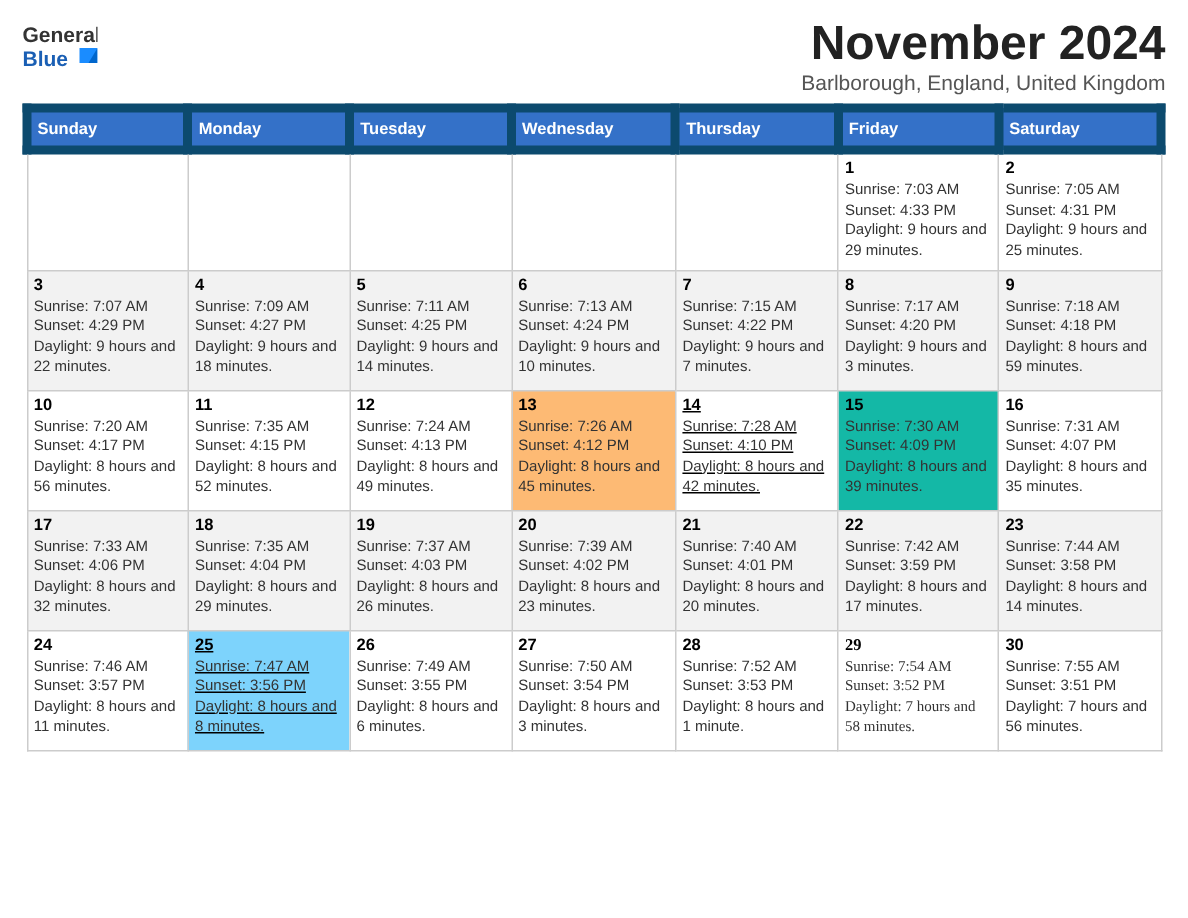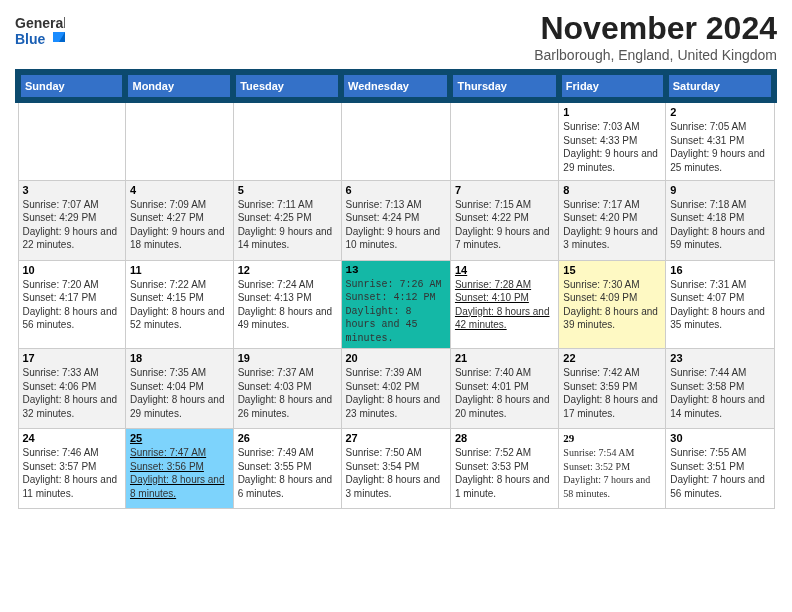--- a/index.html
+++ b/index.html
@@ -179,43 +179,43 @@
         </tr>
         <tr>
           <td style="background: rgb(255, 255, 255);">
             <span class="day-num">10</span>
             <div class="day-info">Sunrise: 7:20 AM
 Sunset: 4:17 PM
 Daylight: 8 hours and 56 minutes.</div>
           </td>
           <td style="background: rgb(255, 255, 255);">
             <span class="day-num">11</span>
-            <div class="day-info">Sunrise: 7:22 AM
+            <div class="day-info">Sunrise: 7:35 AM
 Sunset: 4:15 PM
 Daylight: 8 hours and 52 minutes.</div>
           </td>
           <td style="background: rgb(255, 255, 255);">
             <span class="day-num">12</span>
             <div class="day-info">Sunrise: 7:24 AM
 Sunset: 4:13 PM
 Daylight: 8 hours and 49 minutes.</div>
           </td>
-          <td style="background: #14b8a6; font-family: Liberation Mono, monospace;">
+          <td style="background: #fdba74;">
             <span class="day-num">13</span>
             <div class="day-info">Sunrise: 7:26 AM
 Sunset: 4:12 PM
 Daylight: 8 hours and 45 minutes.</div>
           </td>
           <td style="background: rgb(255, 255, 255); text-decoration: underline;">
             <span class="day-num">14</span>
             <div class="day-info">Sunrise: 7:28 AM
 Sunset: 4:10 PM
 Daylight: 8 hours and 42 minutes.</div>
           </td>
-          <td style="background: #fef9c3;">
+          <td style="background: #14b8a6;">
             <span class="day-num">15</span>
             <div class="day-info">Sunrise: 7:30 AM
 Sunset: 4:09 PM
 Daylight: 8 hours and 39 minutes.</div>
           </td>
           <td style="background: rgb(255, 255, 255);">
             <span class="day-num">16</span>
             <div class="day-info">Sunrise: 7:31 AM
 Sunset: 4:07 PM
 Daylight: 8 hours and 35 minutes.</div>

